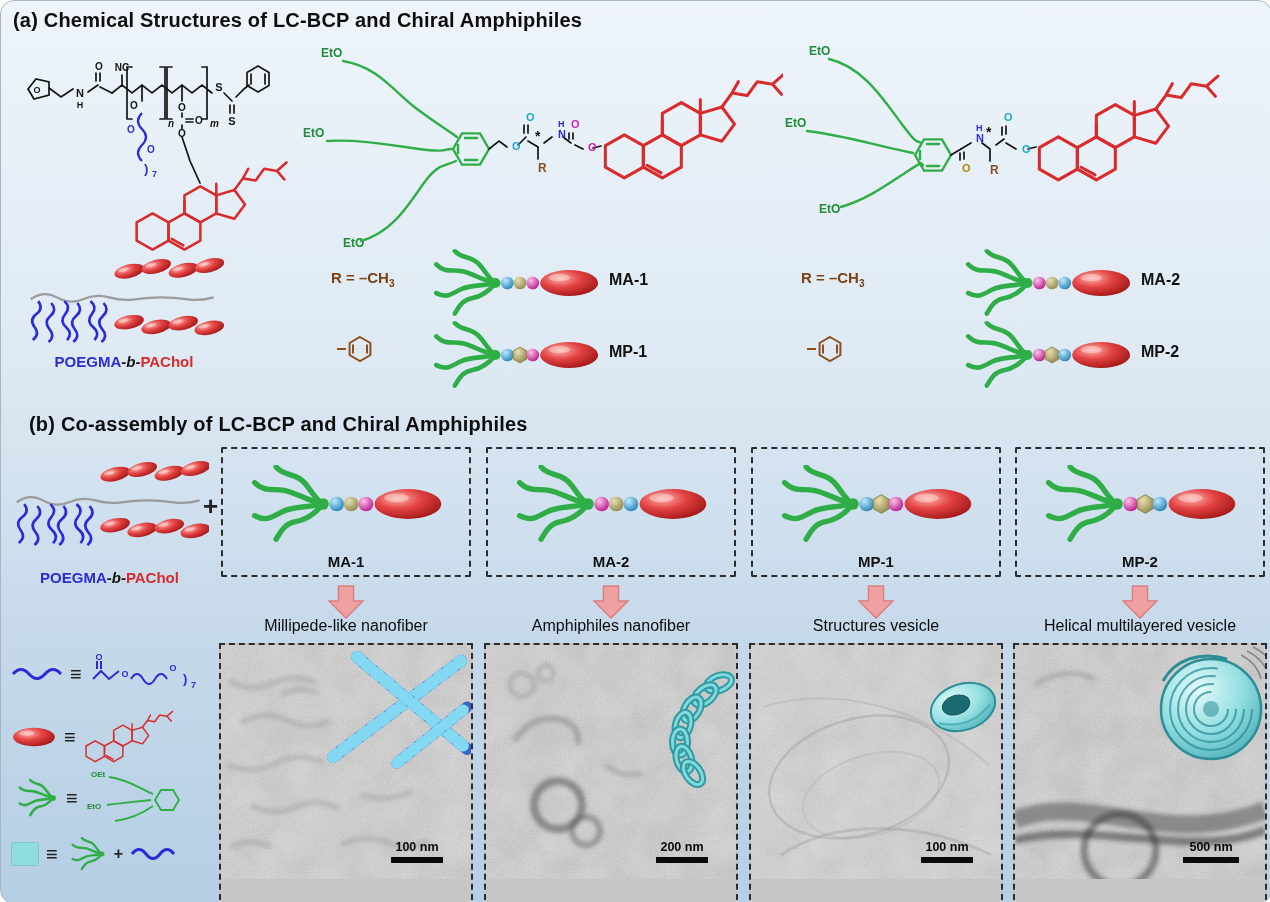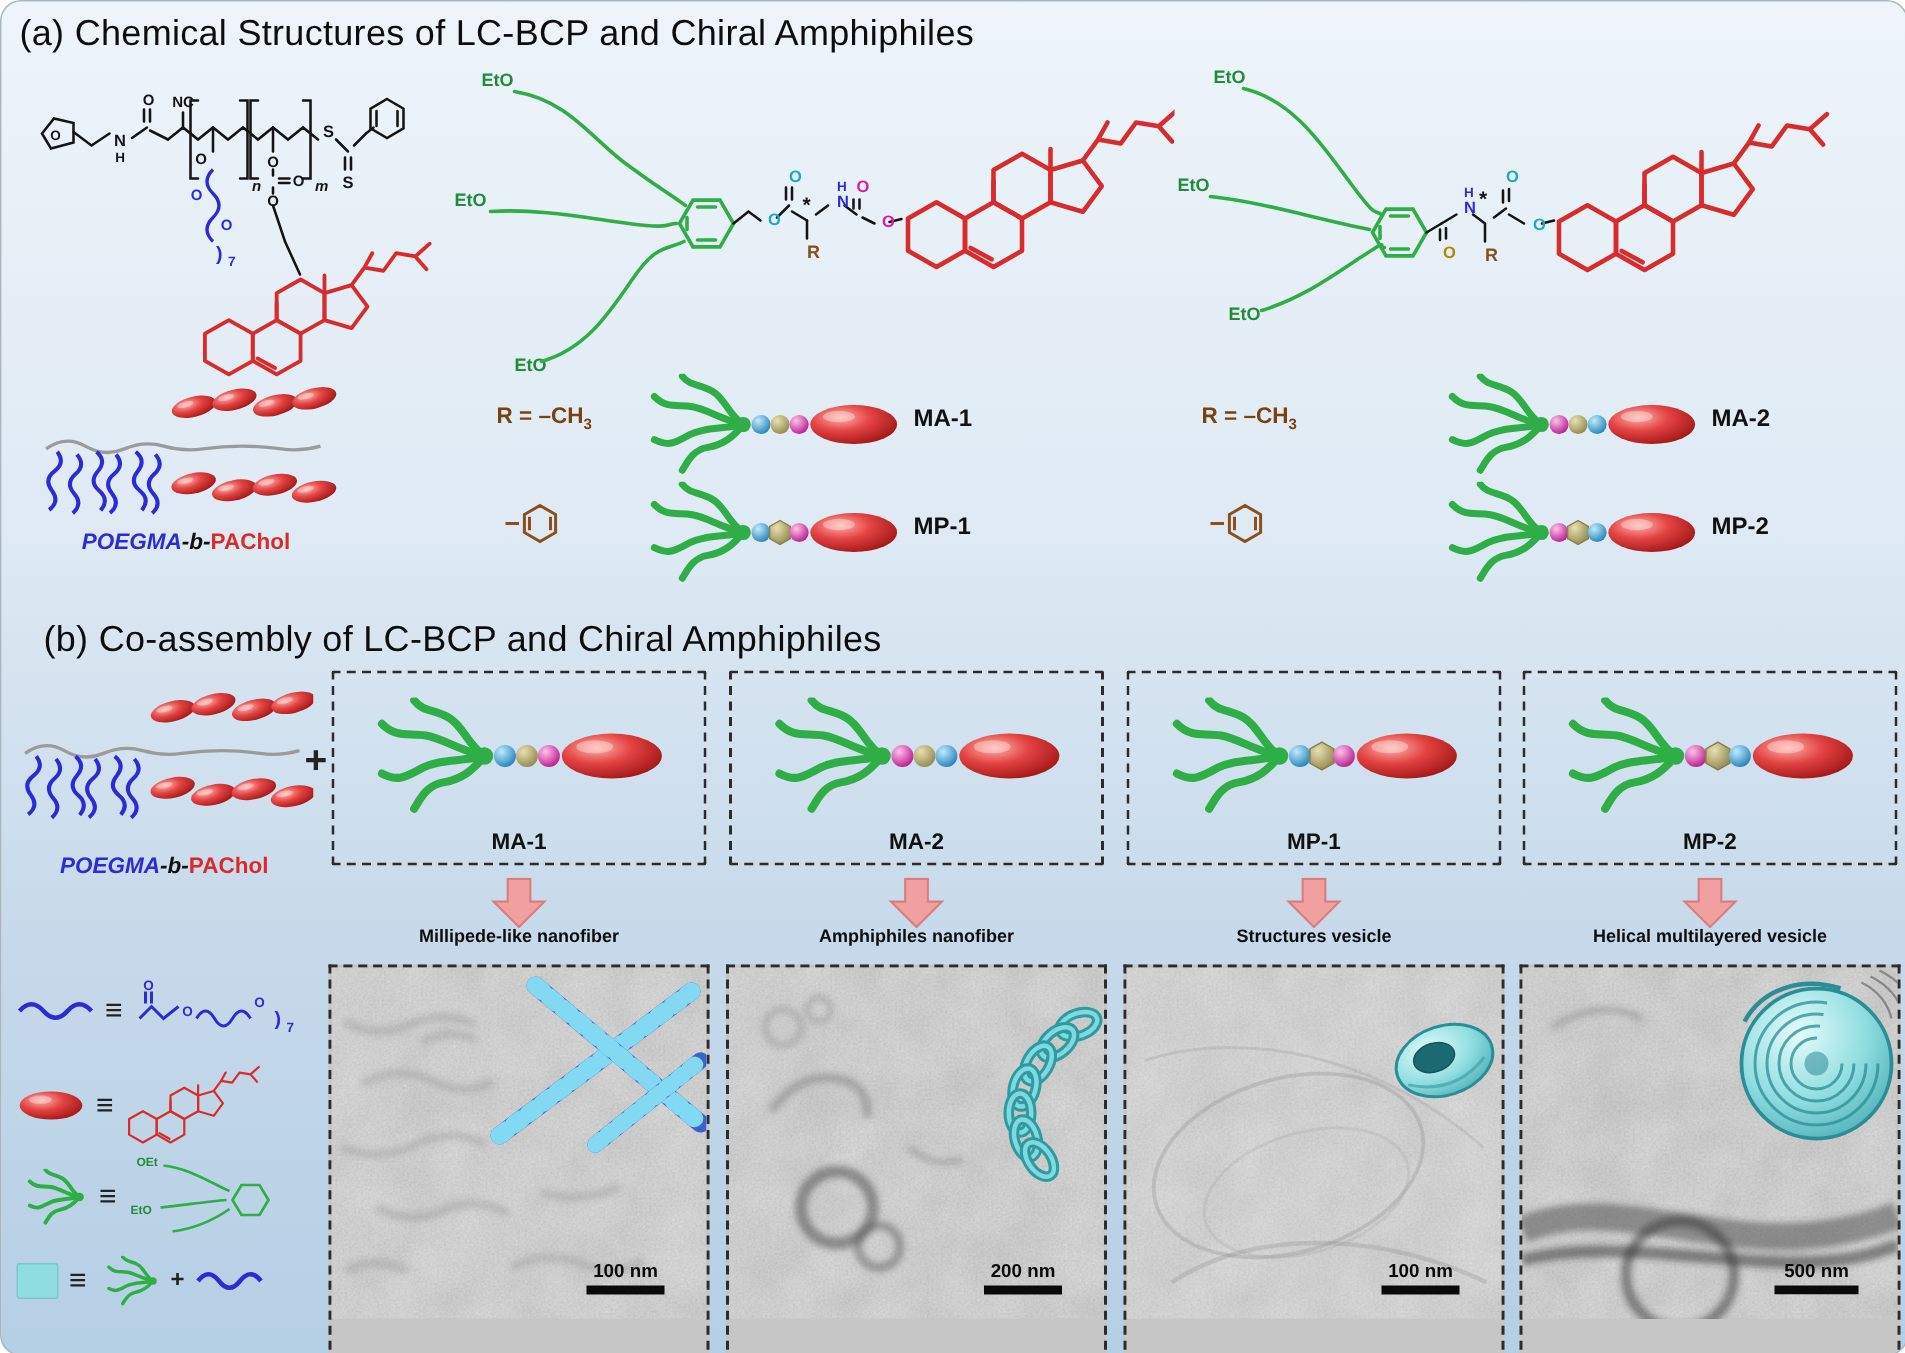--- a/index.html
+++ b/index.html
@@ -4,29 +4,29 @@
 <style>
   :root{
     --c-blue:#2b2bd8; --c-red:#d92b2b; --c-green:#2fae47; --c-dgreen:#1f8c38;
     --c-cyan:#1ba8c9; --c-magenta:#d81bb0; --c-tan:#a89a5b; --c-brown:#8a4f1d;
     --c-olive:#b08900; --c-arrow:#f0a0a0; --c-assembly:#8fdde0;
   }
   html,body{margin:0;padding:0;background:#ffffff;font-family:"Liberation Sans",sans-serif;}
   #fig{position:relative;width:1270px;height:902px;border:1px solid #a9b6c2;border-radius:14px;overflow:hidden;
        background:linear-gradient(180deg,#eef4fa 0%,#dfeaf4 38%,#c6d9ea 70%,#b5cfe5 100%);}
   .abs{position:absolute;}
-  .ttl{font-size:24px;font-weight:400;color:#0d0d0d;letter-spacing:.2px;}
-  .caption{position:absolute;top:616px;width:260px;text-align:center;font-size:12px;font-weight:700;color:#0d0d0d;}
+  .ttl{font-size:20px;font-weight:700;color:#0d0d0d;letter-spacing:.2px;}
+  .caption{position:absolute;top:616px;width:260px;text-align:center;font-size:16px;font-weight:400;color:#0d0d0d;}
   .box{position:absolute;top:446px;width:250px;height:130px;border:2px dashed #2c2c2c;box-sizing:border-box;border-radius:2px;}
   .blabel{position:absolute;bottom:5px;left:0;right:0;text-align:center;font-size:15px;font-weight:700;color:#111;}
   .tem{position:absolute;top:642px;width:254px;height:287px;border:2px dashed #2c2c2c;box-sizing:border-box;background:#c6c6c6;overflow:hidden;}
   .legend-row{position:absolute;left:10px;display:flex;align-items:center;gap:7px;}
   .equiv{font-size:20px;font-weight:700;color:#222;}
   .bcplabel{position:absolute;text-align:center;font-size:15px;font-weight:700;}
-  .poe{color:var(--c-blue);font-style:italic;} .bseg{color:#111;font-style:italic;} .pac{color:var(--c-red);}
+  .poe{color:var(--c-blue);} .bseg{color:#111;font-style:italic;} .pac{color:var(--c-red);}
   .rlabel{font-size:15px;font-weight:700;color:#7a4210;white-space:nowrap;}
   .subt{font-size:10px;vertical-align:sub;}
   .mlabel{position:absolute;font-size:16px;font-weight:700;color:#111;}
   .plus-big{font-size:26px;font-weight:700;color:#222;}
   .cube{width:26px;height:22px;background:var(--c-assembly);border:1px solid #7fc6ca;border-radius:2px;}
   svg text{font-family:"Liberation Sans",sans-serif;}
 </style>
 </head>
 <body>
 

